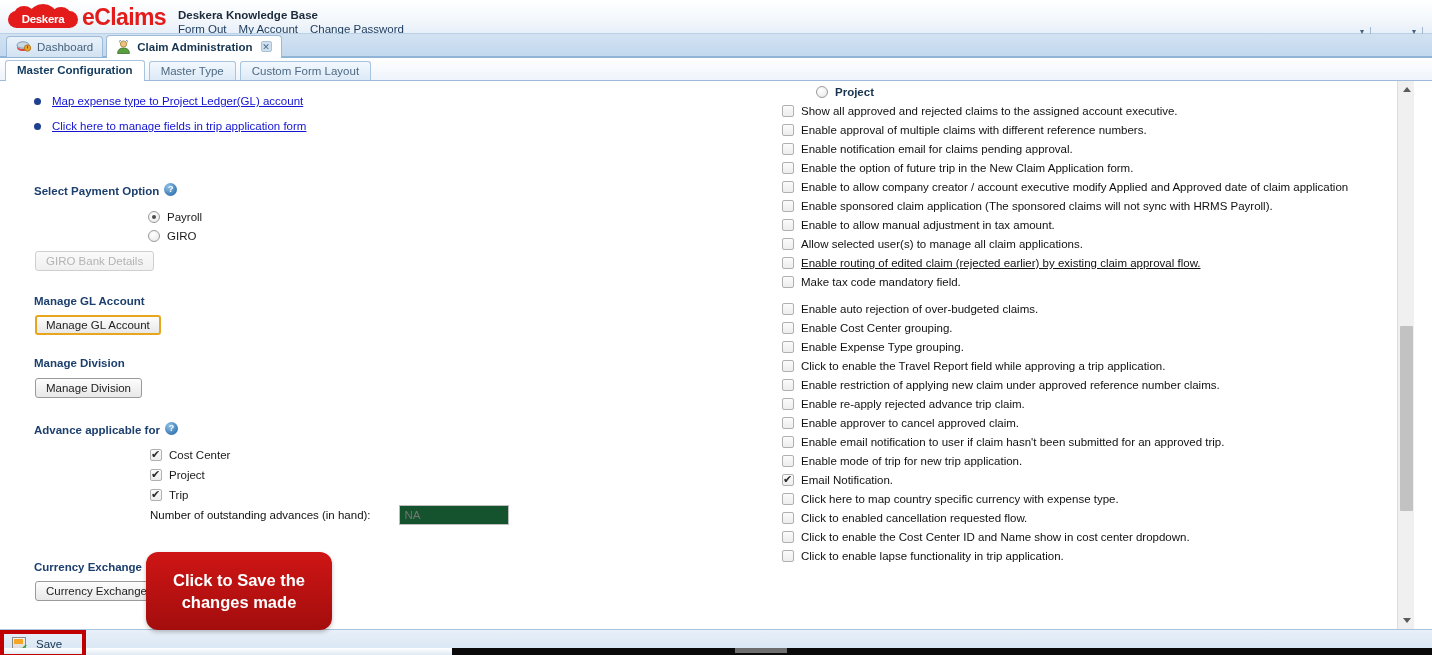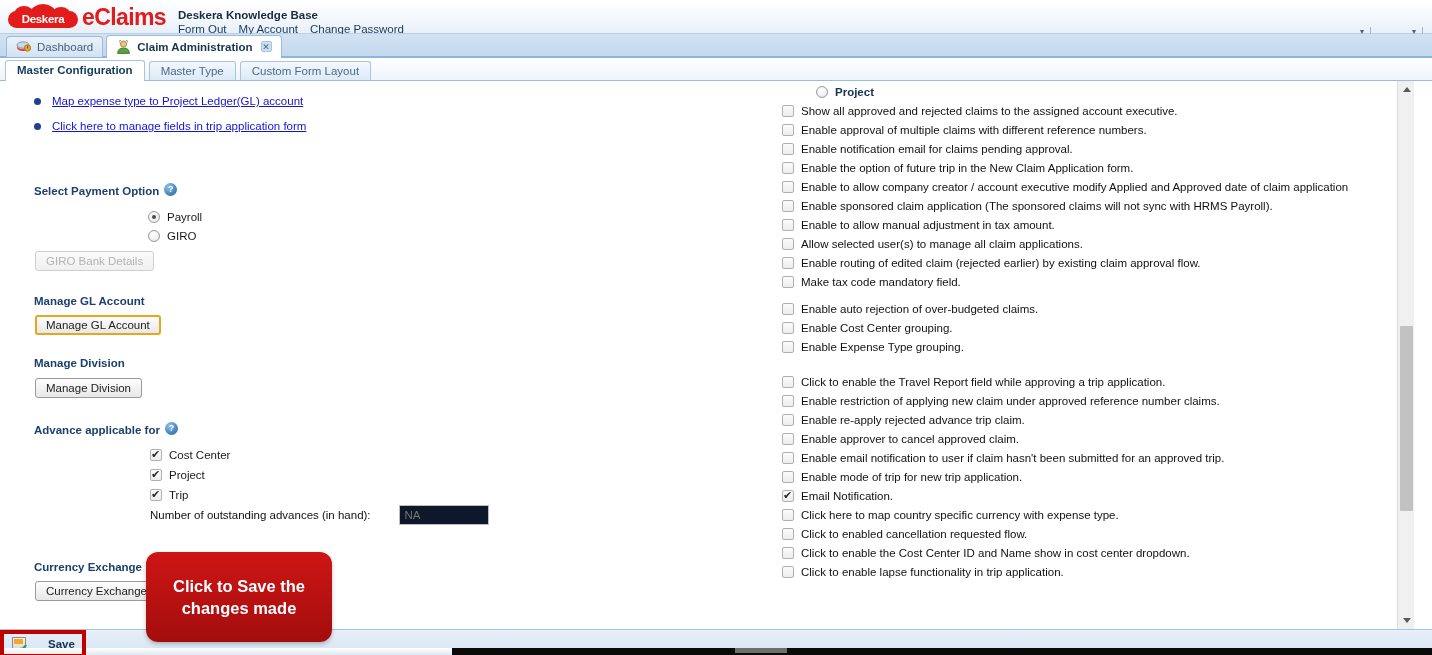--- a/index.html
+++ b/index.html
@@ -273,23 +273,23 @@
     background: linear-gradient(to bottom, #fdfdfd 0%, #e8e8e8 100%);
     cursor: pointer;
   }
   .btn.disabled { color: #b3b3b3; border-color: #cfcfcf;
     background: linear-gradient(to bottom,#fafafa,#f0f0f0); cursor: default; }
   .btn.focused { border: 2px solid #e8a61f; padding: 2px 9px; }
   .txtinput {
     font-size: 11.5px;
     color: #9a9a9a;
     padding: 3px 5px;
-    width: 90px;
+    width: 110px;
     border: 1px solid #bdbdbd;
-    background: #0f172a;
+    background: #14532d;
   }
 
   
   .opt-row {
     display: flex;
     align-items: flex-start;
     font-size: 11.5px;
     color: #111;
     padding-left: 82px;
     line-height: 15px;
@@ -330,23 +330,23 @@
 
   
   .footer {
     position: relative;
     height: 28px;
     background: linear-gradient(to bottom, #e8f0f9 0%, #d4e3f2 100%);
     border-top: 1px solid #a9c4de;
     display: flex; align-items: center;
   }
   .savebtn {
-    display: flex; align-items: center; gap: 22px;
+    display: flex; align-items: center; gap: 10px;
     margin-left: 12px;
-    font-size: 11.5px; font-weight: bold; color: #14324f;
+    font-size: 11.5px; font-weight: normal; color: #14324f;
     cursor: pointer;
   }
   .save-ico {
     position: relative;
     width: 14px; height: 14px;
     background: linear-gradient(to bottom,#f2f2f2,#d8d8d8);
     border: 1px solid #8a8a8a;
   }
   .save-ico::before {
     content:""; position:absolute; left:1px; top:1px;
@@ -375,21 +375,21 @@
   }
   .bottom-dark .nib {
     position: absolute; left: 735px; top: 0; width: 52px; height: 5px;
     background: #6e6e6e;
   }
 
   
   .callout {
     position: absolute;
     left: 146px; top: 547px;
-    width: 186px; height: 90px;
+    width: 186px; height: 78px;
     background: linear-gradient(to bottom, #cf1515 0%, #a30d0d 100%);
     border-radius: 12px;
     z-index: 25;
     display: flex; align-items: center; justify-content: center;
     box-shadow: 0 2px 4px rgba(0,0,0,0.25);
   }
   .callout .ctext {
     color: #ffffff;
     font-size: 16.5px;
     font-weight: bold;
@@ -571,41 +571,41 @@
             <span class="opt-label">Enable sponsored claim application (The sponsored claims will not sync with HRMS Payroll).</span>
           </div>
           <div class="opt-row" style="margin-top: 4px;">
             <span class="checkbox"></span>
             <span class="opt-label">Enable to allow manual adjustment in tax amount.</span>
           </div>
           <div class="opt-row" style="margin-top: 4px;">
             <span class="checkbox"></span>
             <span class="opt-label">Allow selected user(s) to manage all claim applications.</span>
           </div>
-          <div class="opt-row" style="margin-top: 4px;">
+          <div class="opt-row" style="margin-top: 4px; text-decoration: underline;">
             <span class="checkbox"></span>
             <span class="opt-label">Enable routing of edited claim (rejected earlier) by existing claim approval flow.</span>
           </div>
           <div class="opt-row" style="margin-top: 4px;">
             <span class="checkbox"></span>
             <span class="opt-label">Make tax code mandatory field.</span>
           </div>
           <div class="opt-row" style="margin-top: 12px;">
             <span class="checkbox"></span>
             <span class="opt-label">Enable auto rejection of over-budgeted claims.</span>
           </div>
           <div class="opt-row" style="margin-top: 4px;">
             <span class="checkbox"></span>
             <span class="opt-label">Enable Cost Center grouping.</span>
           </div>
           <div class="opt-row" style="margin-top: 4px;">
             <span class="checkbox"></span>
             <span class="opt-label">Enable Expense Type grouping.</span>
           </div>
-          <div class="opt-row" style="margin-top: 20px;">
+          <div class="opt-row" style="margin-top: 4px;">
             <span class="checkbox"></span>
             <span class="opt-label">Click to enable the Travel Report field while approving a trip application.</span>
           </div>
           <div class="opt-row" style="margin-top: 4px;">
             <span class="checkbox"></span>
             <span class="opt-label">Enable restriction of applying new claim under approved reference number claims.</span>
           </div>
           <div class="opt-row" style="margin-top: 4px;">
             <span class="checkbox"></span>
             <span class="opt-label">Enable re-apply rejected advance trip claim.</span>

